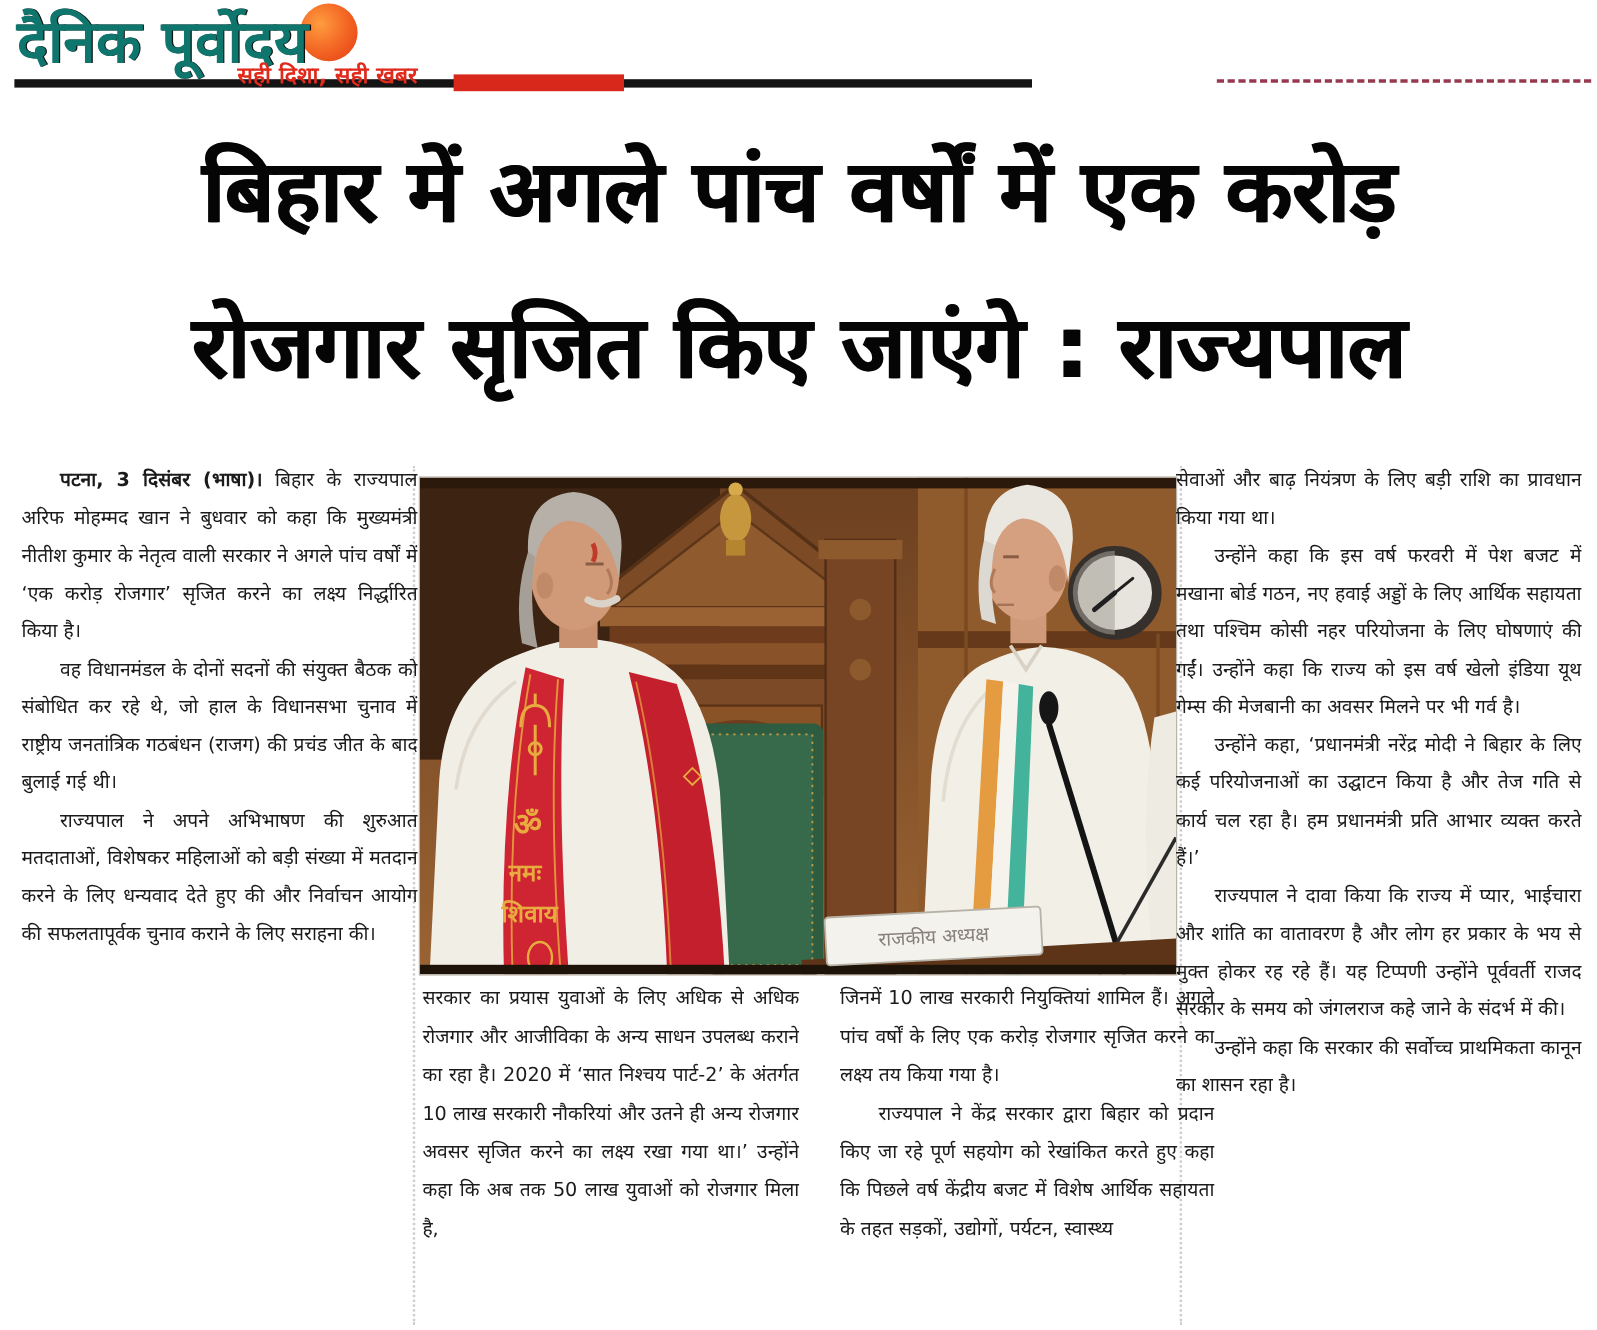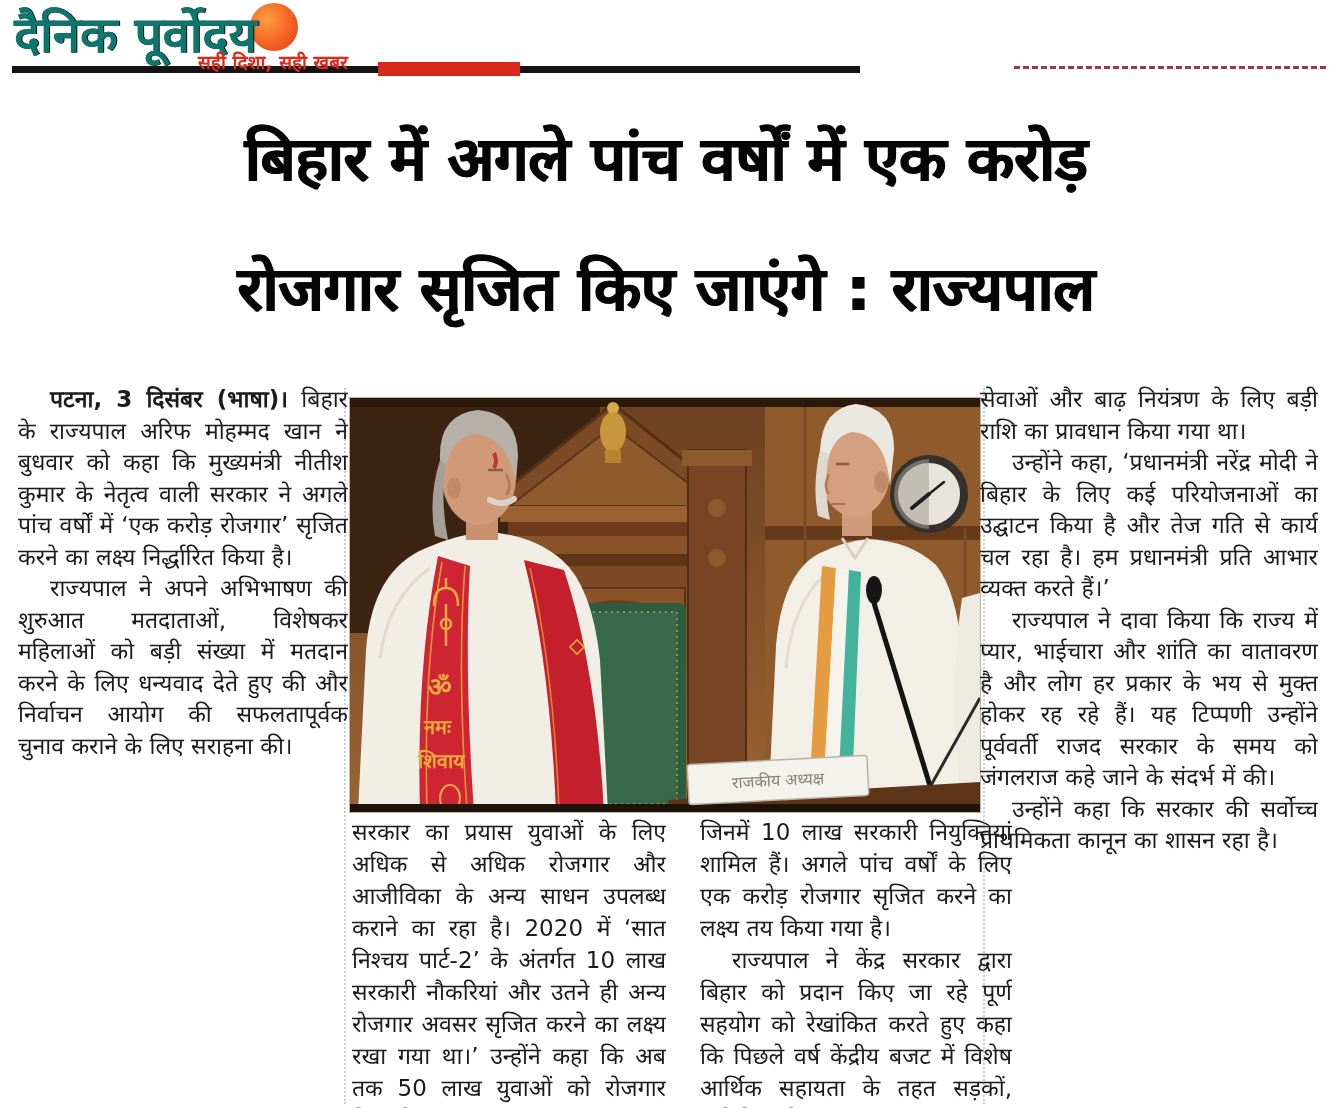--- a/index.html
+++ b/index.html
@@ -30,26 +30,26 @@
   }
   .top-dashed-rule{
     position:absolute;left:1014px;top:66px;width:312px;height:0;
     border-top:3px dashed #96384e;
   }
   
   .headline{
     position:absolute;left:0;top:94px;width:100%;text-align:center;color:#050505;
   }
   .headline .hl{
-    font-size:61px;line-height:130px;font-weight:700;white-space:nowrap;
+    font-size:72px;line-height:130px;font-weight:700;white-space:nowrap;
     text-shadow:1.5px 0 0 #050505;
   }
   
   .bodytext{
-    position:absolute;text-align:justify;font-size:23px;line-height:31.5px;color:#1b1b1b;
+    position:absolute;text-align:justify;font-size:16px;line-height:31.5px;color:#1b1b1b;
   }
   .bodytext p{margin:0;padding:0;}
   .bodytext p.indent{text-indent:32px;}
   .col-left{left:18px;top:384px;width:330px;height:724px;overflow:hidden;}
   .col-right{left:980px;top:384px;width:338px;height:724px;overflow:hidden;}
   .col-photo-left{left:352px;top:816px;width:314px;height:292px;overflow:hidden;line-height:32px;}
   .col-photo-right{left:670px;top:816px;width:312px;height:292px;overflow:hidden;line-height:32px;margin-left:30px;}
   .rule-v{position:absolute;width:0;border-left:2px dotted #cccccc;top:388px;height:716px;}
   .rule-v.r1{left:344px;}
   .rule-v.r2{left:983px;}
@@ -79,20 +79,21 @@
   <div class="headline">
     <div class="hl">बिहार में अगले पांच वर्षों में एक करोड़</div>
     <div class="hl">रोजगार सृजित किए जाएंगे : राज्यपाल</div>
   </div>
 
   <div class="rule-v r1"></div>
   <div class="rule-v r2"></div>
 
   <div class="bodytext col-left">
     <p class="indent"><strong>पटना, 3 दिसंबर (भाषा)।</strong> <span>बिहार के राज्यपाल अरिफ मोहम्मद खान ने बुधवार को कहा कि मुख्यमंत्री नीतीश कुमार के नेतृत्व वाली सरकार ने अगले पांच वर्षों में ‘एक करोड़ रोजगार’ सृजित करने का लक्ष्य निर्द्धारित किया है।</span></p>
+    <p class="indent">वह विधानमंडल के दोनों सदनों की संयुक्त बैठक को संबोधित कर रहे थे, जो हाल के विधानसभा चुनाव में राष्ट्रीय जनतांत्रिक गठबंधन (राजग) की प्रचंड जीत के बाद बुलाई गई थी।</p>
     <p class="indent">राज्यपाल ने अपने अभिभाषण की शुरुआत मतदाताओं, विशेषकर महिलाओं को बड़ी संख्या में मतदान करने के लिए धन्यवाद देते हुए की और निर्वाचन आयोग की सफलतापूर्वक चुनाव कराने के लिए सराहना की।</p>
   </div>
 
   <div class="article-photo">
     <svg viewBox="0 0 630 414" width="630" height="414" xmlns="http://www.w3.org/2000/svg">
       <defs>
         <linearGradient id="wood" x1="0" y1="0" x2="0" y2="1">
           <stop offset="0" stop-color="#6d4020"></stop>
           <stop offset="1" stop-color="#9a6333"></stop>
         </linearGradient>
@@ -221,18 +222,19 @@
   <div class="bodytext col-photo-left">
     <p>सरकार का प्रयास युवाओं के लिए अधिक से अधिक रोजगार और आजीविका के अन्य साधन उपलब्ध कराने का रहा है। 2020 में ‘सात निश्चय पार्ट-2’ के अंतर्गत 10 लाख सरकारी नौकरियां और उतने ही अन्य रोजगार अवसर सृजित करने का लक्ष्य रखा गया था।’ उन्होंने कहा कि अब तक 50 लाख युवाओं को रोजगार मिला है,</p>
   </div>
   <div class="bodytext col-photo-right">
     <p>जिनमें 10 लाख सरकारी नियुक्तियां शामिल हैं। अगले पांच वर्षों के लिए एक करोड़ रोजगार सृजित करने का लक्ष्य तय किया गया है।</p>
     <p class="indent">राज्यपाल ने केंद्र सरकार द्वारा बिहार को प्रदान किए जा रहे पूर्ण सहयोग को रेखांकित करते हुए कहा कि पिछले वर्ष केंद्रीय बजट में विशेष आर्थिक सहायता के तहत सड़कों, उद्योगों, पर्यटन, स्वास्थ्य</p>
   </div>
 
   <div class="bodytext col-right">
     <p>सेवाओं और बाढ़ नियंत्रण के लिए बड़ी राशि का प्रावधान किया गया था।</p>
+    <p class="indent">उन्होंने कहा कि इस वर्ष फरवरी में पेश बजट में मखाना बोर्ड गठन, नए हवाई अड्डों के लिए आर्थिक सहायता तथा पश्चिम कोसी नहर परियोजना के लिए घोषणाएं की गईं। उन्होंने कहा कि राज्य को इस वर्ष खेलो इंडिया यूथ गेम्स की मेजबानी का अवसर मिलने पर भी गर्व है।</p>
     <p class="indent">उन्होंने कहा, ‘प्रधानमंत्री नरेंद्र मोदी ने बिहार के लिए कई परियोजनाओं का उद्घाटन किया है और तेज गति से कार्य चल रहा है। हम प्रधानमंत्री प्रति आभार व्यक्त करते हैं।’</p>
     <p class="indent">राज्यपाल ने दावा किया कि राज्य में प्यार, भाईचारा और शांति का वातावरण है और लोग हर प्रकार के भय से मुक्त होकर रह रहे हैं। यह टिप्पणी उन्होंने पूर्ववर्ती राजद सरकार के समय को जंगलराज कहे जाने के संदर्भ में की।</p>
     <p class="indent">उन्होंने कहा कि सरकार की सर्वोच्च प्राथमिकता कानून का शासन रहा है।</p>
   </div>
 
 </div>
 
 </body></html>

